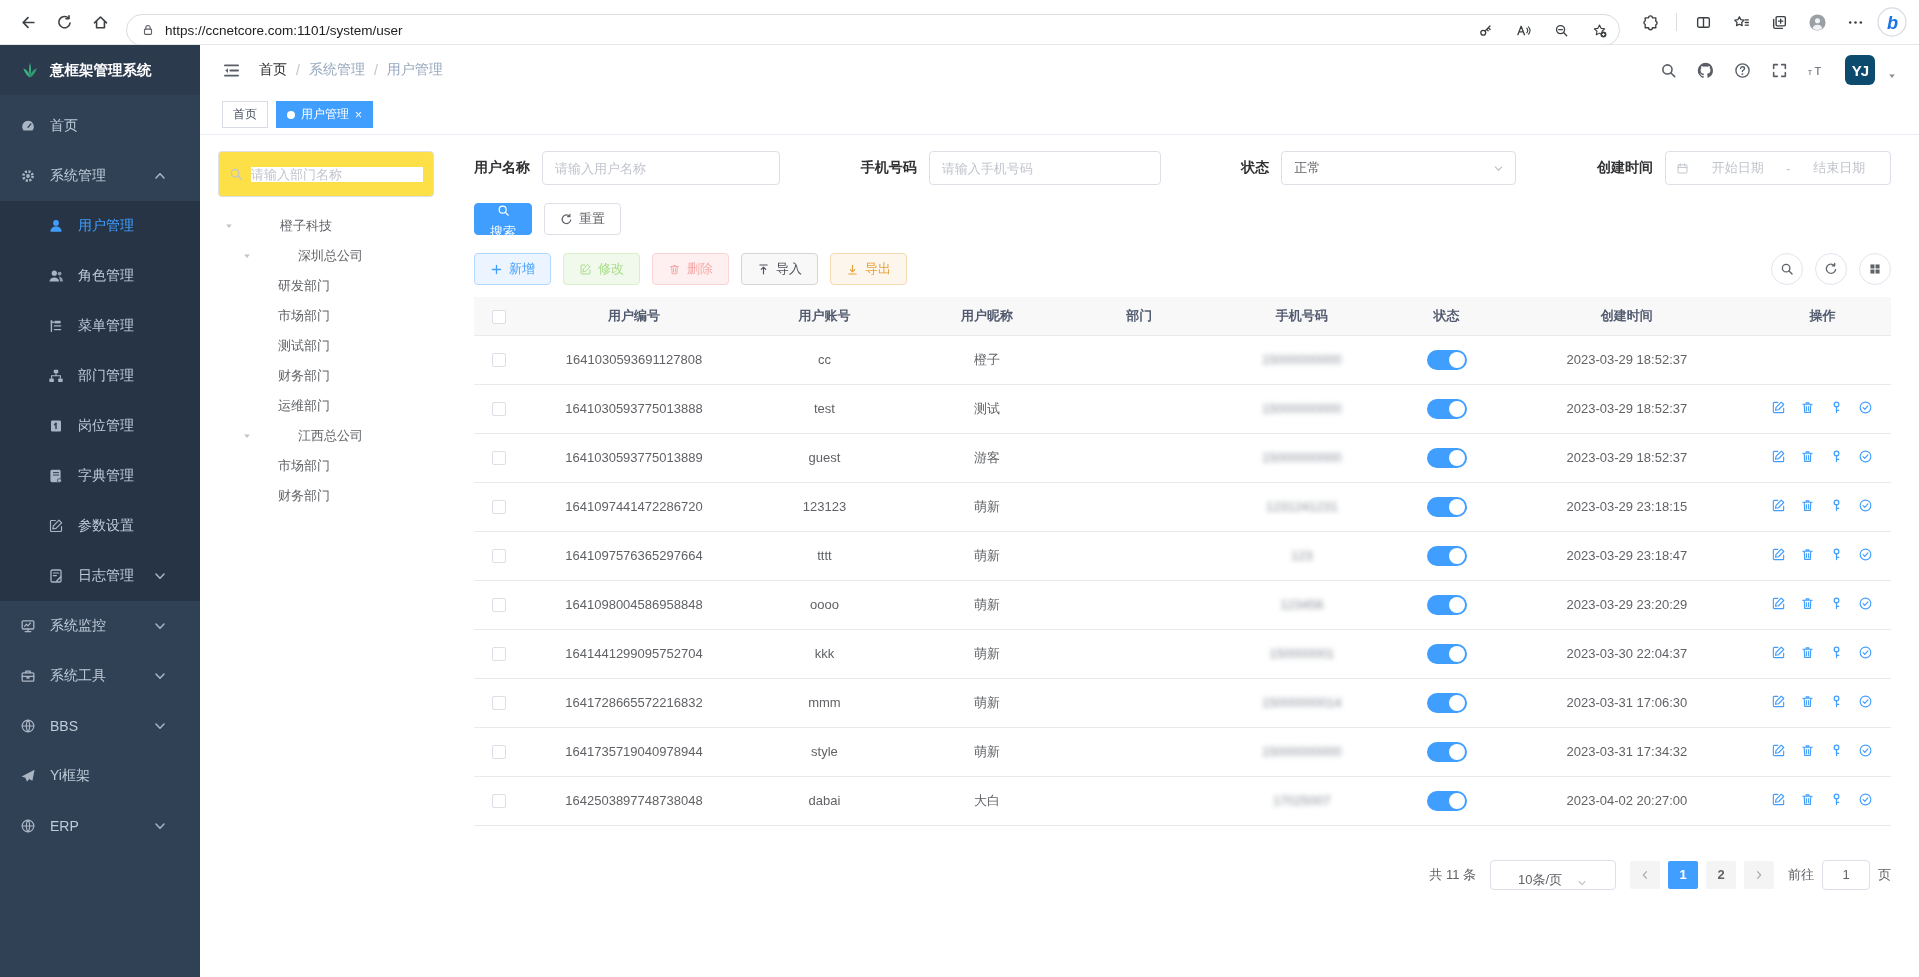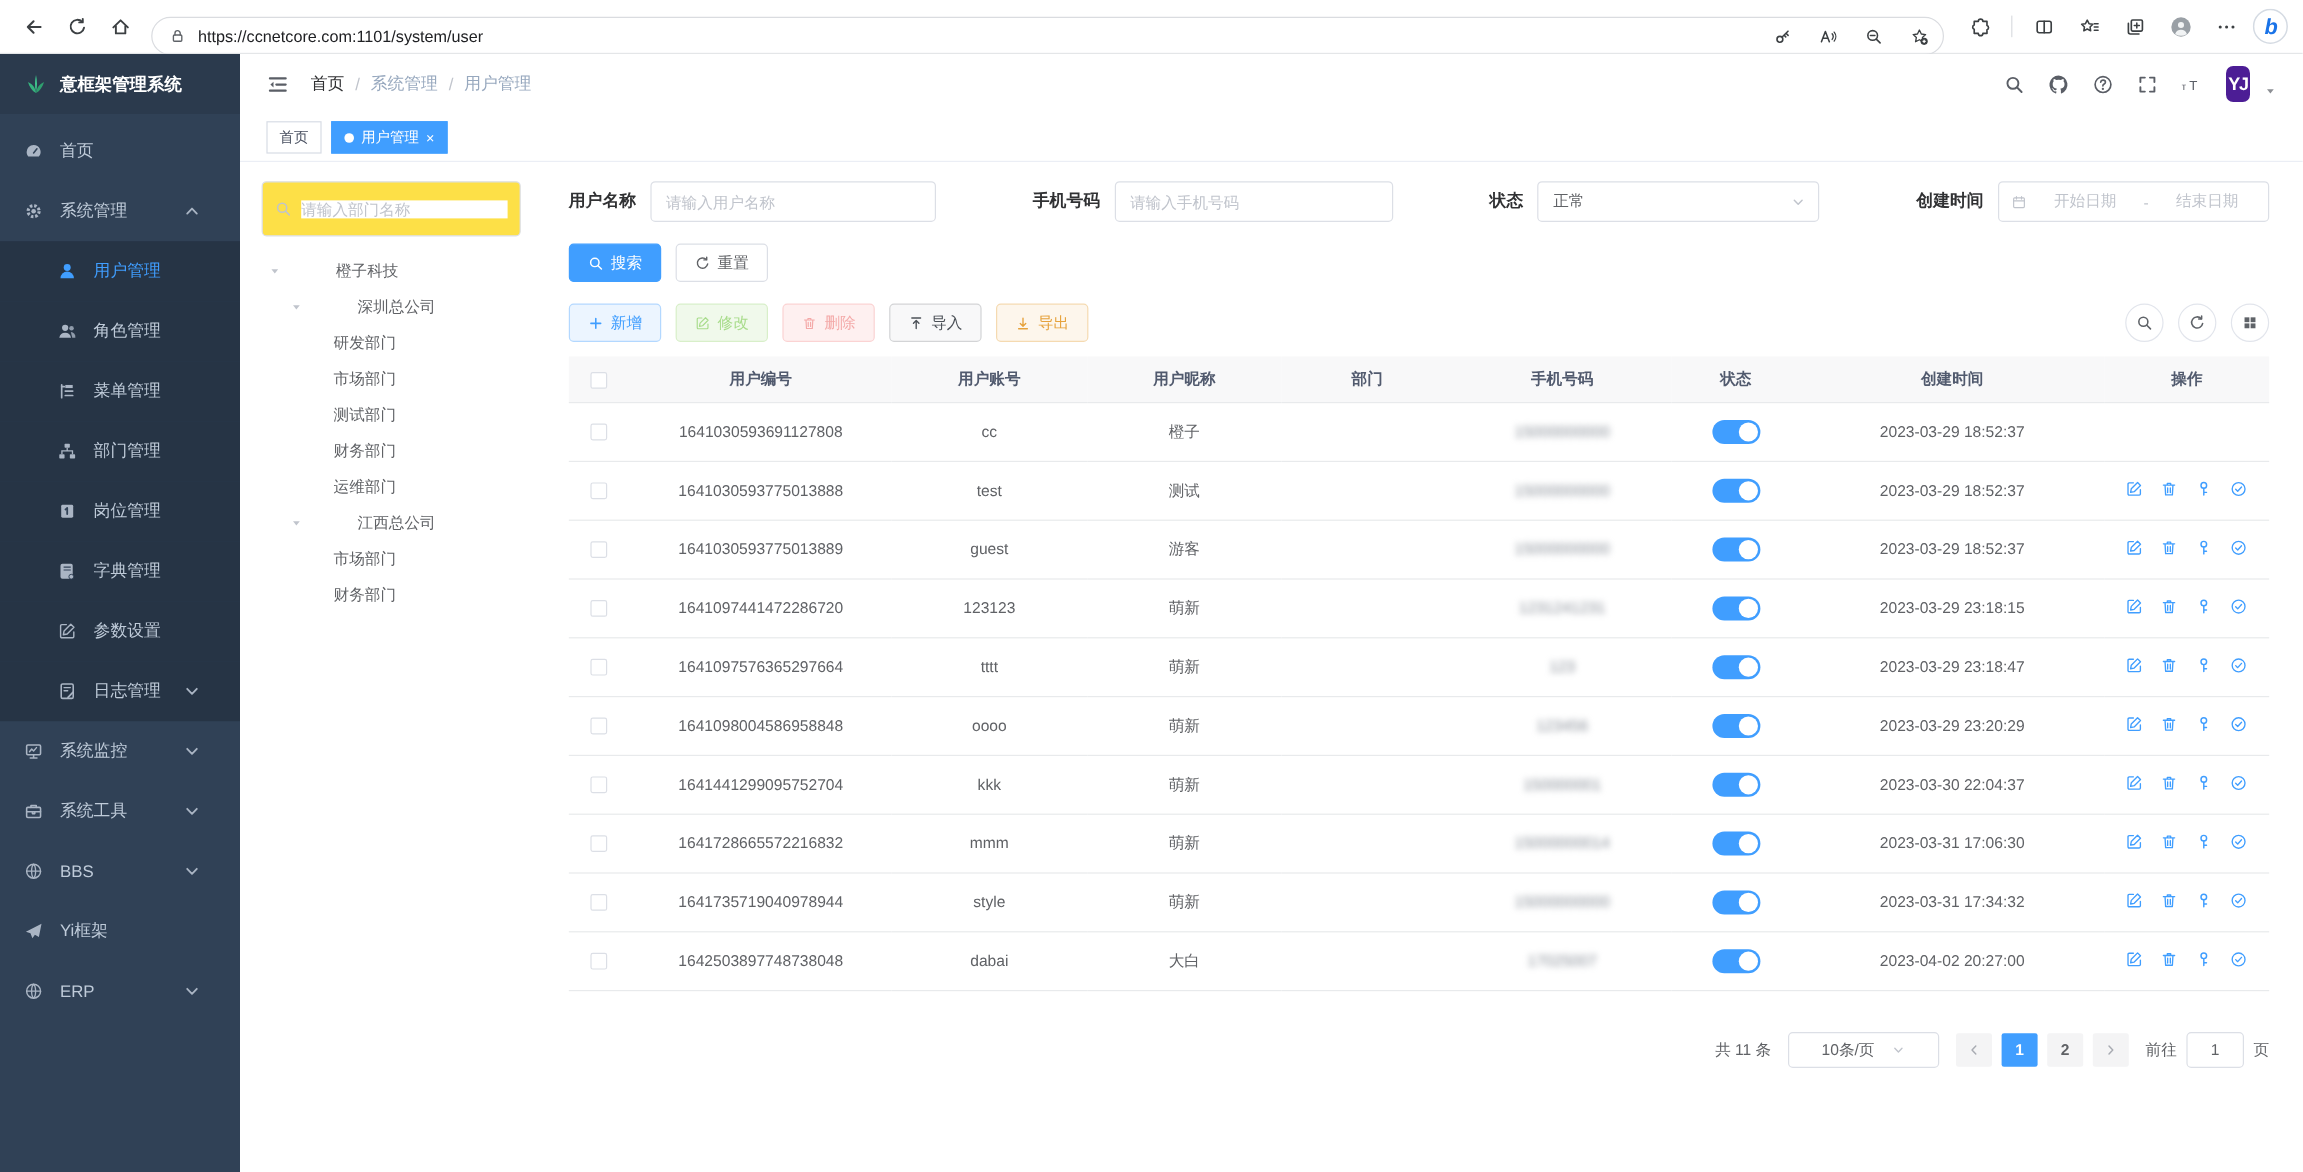--- a/index.html
+++ b/index.html
@@ -43,21 +43,21 @@
   .main { flex:1; display:flex; flex-direction:column; min-width:0; }
 
   .app-header { height:50px; display:flex; align-items:center; padding:0 22px; background:#fff; }
   .hamburger { font-size:19px; color:#5a5e66; margin-right:18px; }
   .breadcrumb { display:flex; align-items:center; gap:9px; font-size:14px; }
   .crumb-first { color:#303133; }
   .crumb { color:#97a8be; }
   .crumb-sep { color:#c0c4cc; }
   .header-right { margin-left:auto; display:flex; align-items:center; gap:20px; color:#5a5e66; }
   .h-ic { font-size:17px; color:#5a5e66; }
-  .user-logo { width:20px; height:30px; border-radius:6px; background:#4c1d95; color:#fff;
+  .user-logo { width:30px; height:30px; border-radius:6px; background:#0c4a6e; color:#fff;
     display:flex; align-items:center; justify-content:center; font-weight:bold; font-size:15px;
     letter-spacing:-1px; }
   .user-caret { font-size:10px; color:#8c8f94; margin-left:-8px; align-self:flex-end; padding-bottom:4px; }
 
   .tab-bar { height:40px; display:flex; align-items:center; gap:8px; padding:0 22px;
     border-bottom:1px solid #ebeef5; background:#fff; }
   .tag-tab { height:27px; display:flex; align-items:center; gap:6px; padding:0 10px;
     border:1px solid #d8dce5; background:#fff; color:#495060; font-size:12px; cursor:pointer; }
   .tag-tab.active { background:#409eff; border-color:#409eff; color:#fff; }
   .tab-dot { width:8px; height:8px; border-radius:50%; background:#fff; }
@@ -96,21 +96,21 @@
   .date-box { height:34px; width:226px; border:1px solid #dcdfe6; border-radius:4px;
     display:flex; align-items:center; gap:8px; padding:0 10px; font-size:13px; background:#fff; }
   .date-ph { color:#c0c4cc; flex:1; text-align:center; }
   .date-sep { color:#c0c4cc; }
 
   .btn-row { margin-top:18px; display:flex; gap:12px; }
   .btn { height:32px; border-radius:4px; border:1px solid transparent; display:inline-flex;
     align-items:center; gap:6px; padding:0 15px; font-size:13px; font-family:inherit;
     cursor:pointer; background:#fff; }
   .btn .icon { font-size:13px; }
-  .btn-search { background:#409eff; border-color:#409eff; color:#fff; }
+  .btn-search { background:#409eff; border-color:#409eff; color:#fff;flex-direction:column; }
   .btn-reset { border-color:#dcdfe6; color:#606266; }
 
   .toolbar-row { margin-top:18px; display:flex; align-items:center; gap:12px; }
   .btn-add    { background:#ecf5ff; border-color:#b3d8ff; color:#409eff; }
   .btn-modify { background:#f0f9eb; border-color:#d8efc9; color:#a8dc8b; }
   .btn-remove { background:#fef0f0; border-color:#fbd3d3; color:#f4a9a8; }
   .btn-import { background:#f8f8f9; border-color:#d3d4d6; color:#4c5158; }
   .btn-export { background:#fdf6ec; border-color:#f5dab1; color:#e6a23c; }
   .tool-right { margin-left:auto; display:flex; gap:12px; }
   .circle-btn { width:32px; height:32px; border-radius:50%; border:1px solid #e2e5ec;
@@ -130,21 +130,21 @@
     display:inline-block; vertical-align:middle; cursor:pointer; }
   .switch::after { content:""; position:absolute; right:2px; top:2px; width:16px; height:16px;
     border-radius:50%; background:#fff; }
   .row-actions { display:inline-flex; gap:14px; color:#409eff; }
   .row-actions .icon { font-size:15px; cursor:pointer; }
 
   
   .pager-row { margin-top:34px; display:flex; align-items:center; justify-content:flex-end;
     gap:14px; font-size:13px; color:#606266; }
   .page-size { width:126px; height:30px; border:1px solid #dcdfe6; border-radius:4px;
-    display:flex; align-items:center; justify-content:center; gap:14px; background:#fff;
+    display:flex; align-items:flex-end; justify-content:center; gap:14px; background:#fff;
     cursor:pointer; }
   .pager { display:flex; gap:8px; align-items:center; }
   .page-btn { min-width:30px; height:28px; border-radius:2px; background:#f4f4f5;
     display:flex; align-items:center; justify-content:center; font-size:13px; font-weight:bold;
     color:#606266; cursor:pointer; padding:0 4px; }
   .page-btn.nav-chev { color:#a8abb2; font-size:12px; }
   .page-btn.active { background:#409eff; color:#fff; }
   .goto { display:flex; align-items:center; gap:8px; }
   .goto input { width:48px; height:30px; border:1px solid #dcdfe6; border-radius:4px;
     text-align:center; font-size:13px; font-family:inherit; color:#606266; outline:none; }

